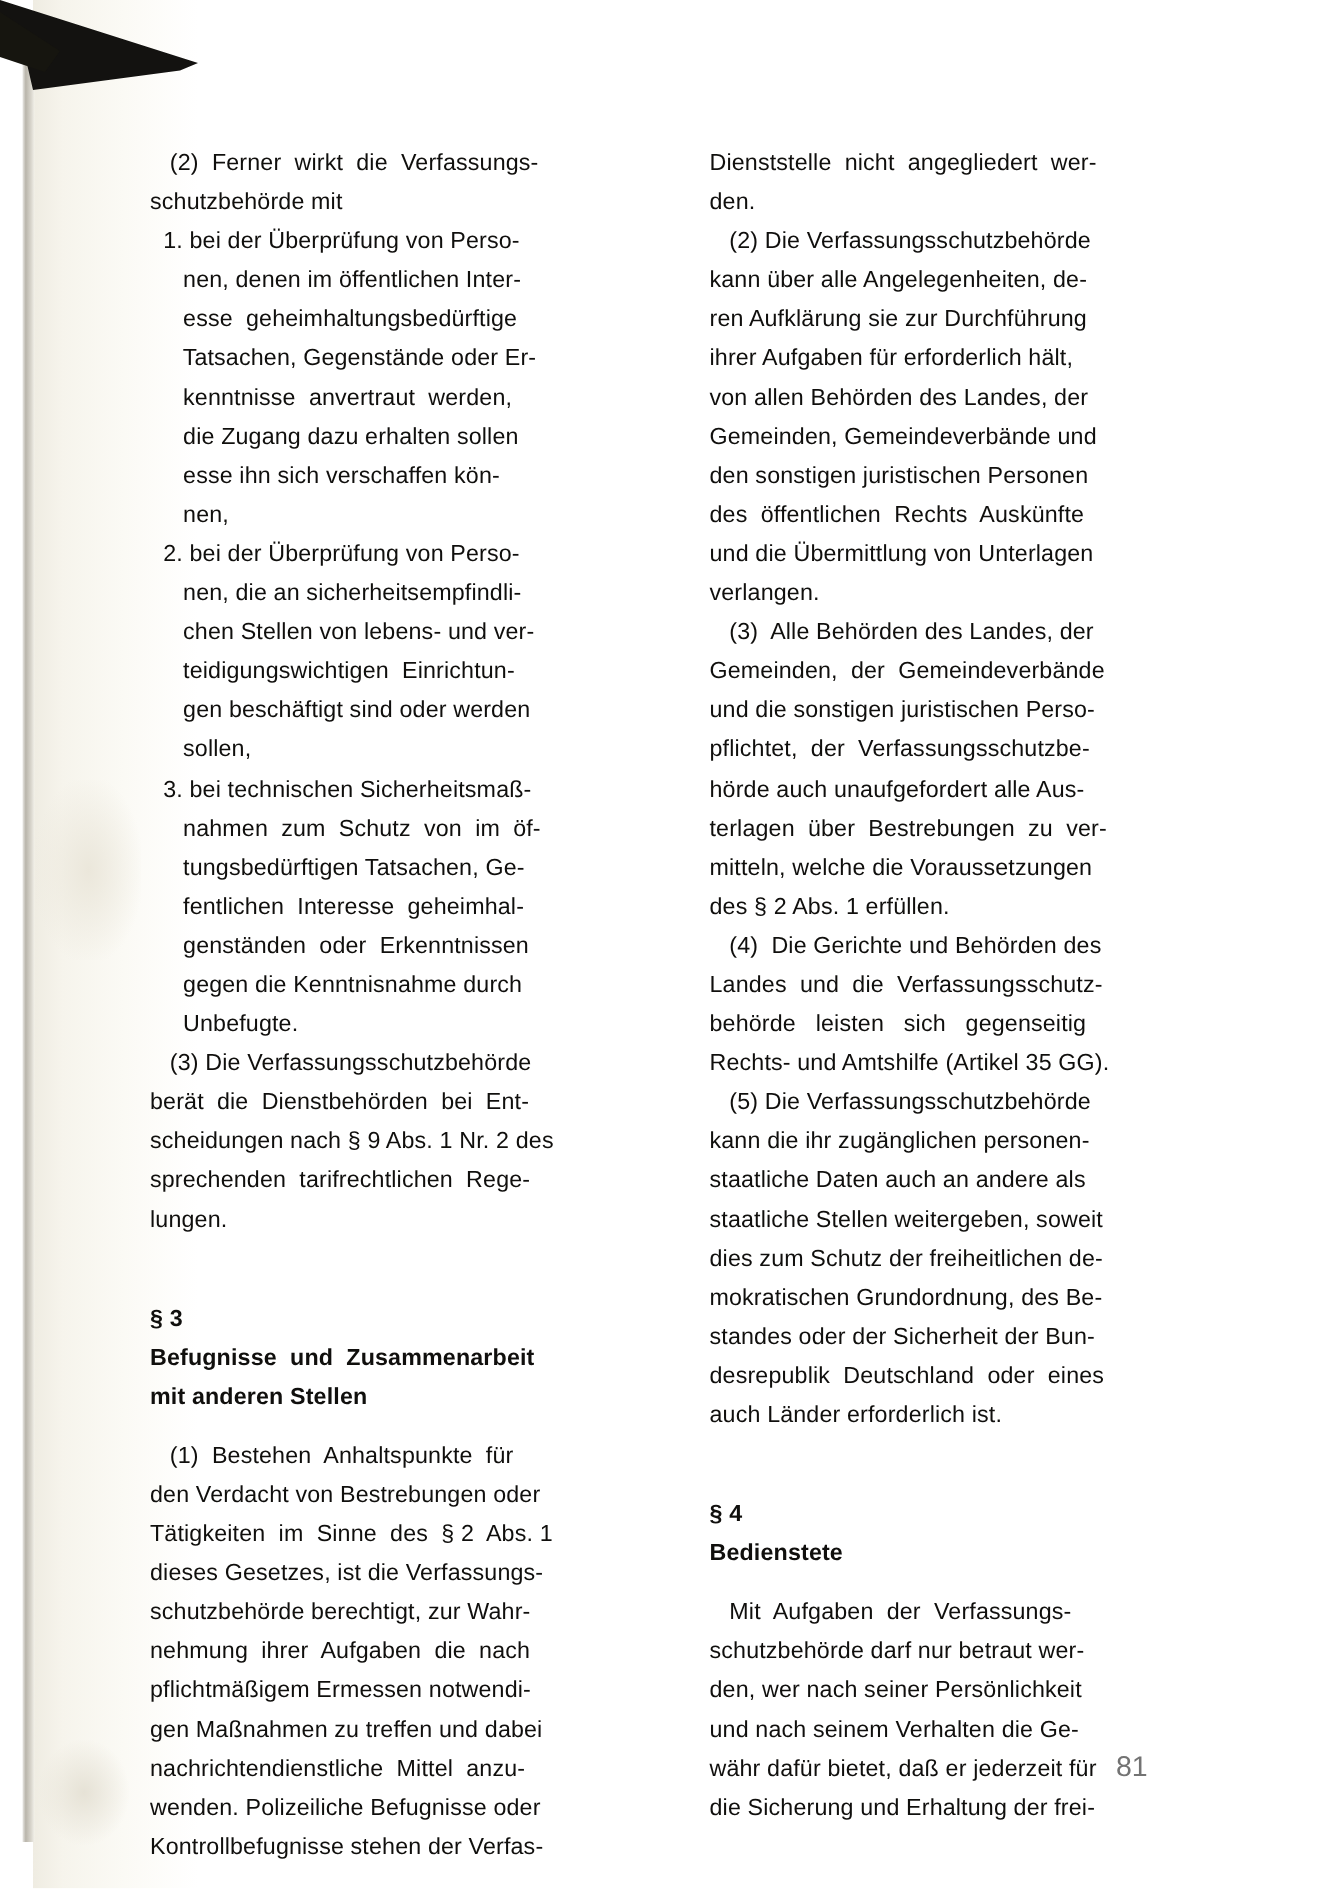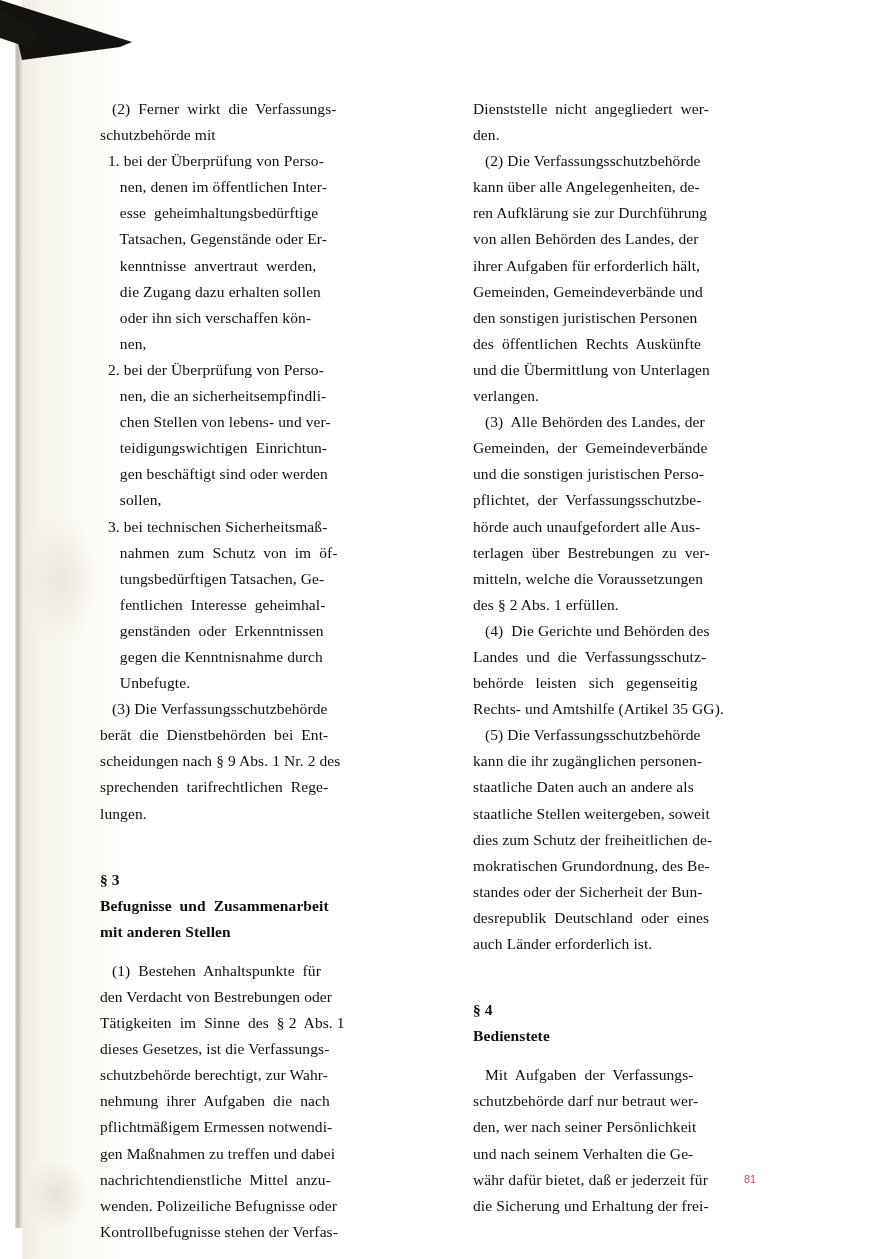--- a/index.html
+++ b/index.html
@@ -95,21 +95,20 @@
     pointer-events: none;
   }
 
   
   .columns {
     position: absolute;
     left: 0;
     top: 0;
     width: 887px;
     height: 1027px;
-    font-family: Liberation Serif, serif;
   }
 
   .col {
     position: absolute;
     top: 96px;
     width: 328px;
   }
   .col-left  { left: 100px; }
   .col-right { left: 473px; }
 
@@ -124,23 +123,23 @@
 
   .line.bold     { font-weight: bold; }
 
   .spacer-sm { height: 13px; }
   .spacer-lg { height: 40px; }
 
   .page-number {
     position: absolute;
     left: 744px;
     top: 1169px;
-    font-size: 11px;
+    font-size: 19px;
     line-height: 20px;
-    color: #ef4444;
+    color: #737373;
   }
 </style>
 </head>
 <body>
 
 <div class="page">
 
   <div class="paper-tint"></div>
   <div class="gutter-shadow"></div>
   <div class="edge-white"></div>
@@ -152,21 +151,21 @@
   <div class="columns">
     <div class="col col-left" id="col-left">
         <span class="line">   (2)  Ferner  wirkt  die  Verfassungs-</span>
         <span class="line">schutzbehörde mit</span>
         <span class="line">  1. bei der Überprüfung von Perso-</span>
         <span class="line">     nen, denen im öffentlichen Inter-</span>
         <span class="line">     esse  geheimhaltungsbedürftige</span>
         <span class="line">     Tatsachen, Gegenstände oder Er-</span>
         <span class="line">     kenntnisse  anvertraut  werden,</span>
         <span class="line">     die Zugang dazu erhalten sollen</span>
-        <span class="line">     oder ihn sich verschaffen kön-</span>
+        <span class="line">     esse ihn sich verschaffen kön-</span>
         <span class="line">     nen,</span>
         <span class="line">  2. bei der Überprüfung von Perso-</span>
         <span class="line">     nen, die an sicherheitsempfindli-</span>
         <span class="line">     chen Stellen von lebens- und ver-</span>
         <span class="line">     teidigungswichtigen  Einrichtun-</span>
         <span class="line">     gen beschäftigt sind oder werden</span>
         <span class="line">     sollen,</span>
         <span class="line">  3. bei technischen Sicherheitsmaß-</span>
         <span class="line">     nahmen  zum  Schutz  von  im  öf-</span>
         <span class="line">     tungsbedürftigen Tatsachen, Ge-</span>
@@ -195,22 +194,22 @@
         <span class="line">nachrichtendienstliche  Mittel  anzu-</span>
         <span class="line">wenden. Polizeiliche Befugnisse oder</span>
         <span class="line">Kontrollbefugnisse stehen der Verfas-</span>
       </div>
     <div class="col col-right" id="col-right">
         <span class="line">Dienststelle  nicht  angegliedert  wer-</span>
         <span class="line">den.</span>
         <span class="line">   (2) Die Verfassungsschutzbehörde</span>
         <span class="line">kann über alle Angelegenheiten, de-</span>
         <span class="line">ren Aufklärung sie zur Durchführung</span>
+        <span class="line">ihrer Aufgaben für erforderlich hält,</span>
         <span class="line">von allen Behörden des Landes, der</span>
-        <span class="line">ihrer Aufgaben für erforderlich hält,</span>
         <span class="line">Gemeinden, Gemeindeverbände und</span>
         <span class="line">den sonstigen juristischen Personen</span>
         <span class="line">des  öffentlichen  Rechts  Auskünfte</span>
         <span class="line">und die Übermittlung von Unterlagen</span>
         <span class="line">verlangen.</span>
         <span class="line">   (3)  Alle Behörden des Landes, der</span>
         <span class="line">Gemeinden,  der  Gemeindeverbände</span>
         <span class="line">und die sonstigen juristischen Perso-</span>
         <span class="line">pflichtet,  der  Verfassungsschutzbe-</span>
         <span class="line">hörde auch unaufgefordert alle Aus-</span>

